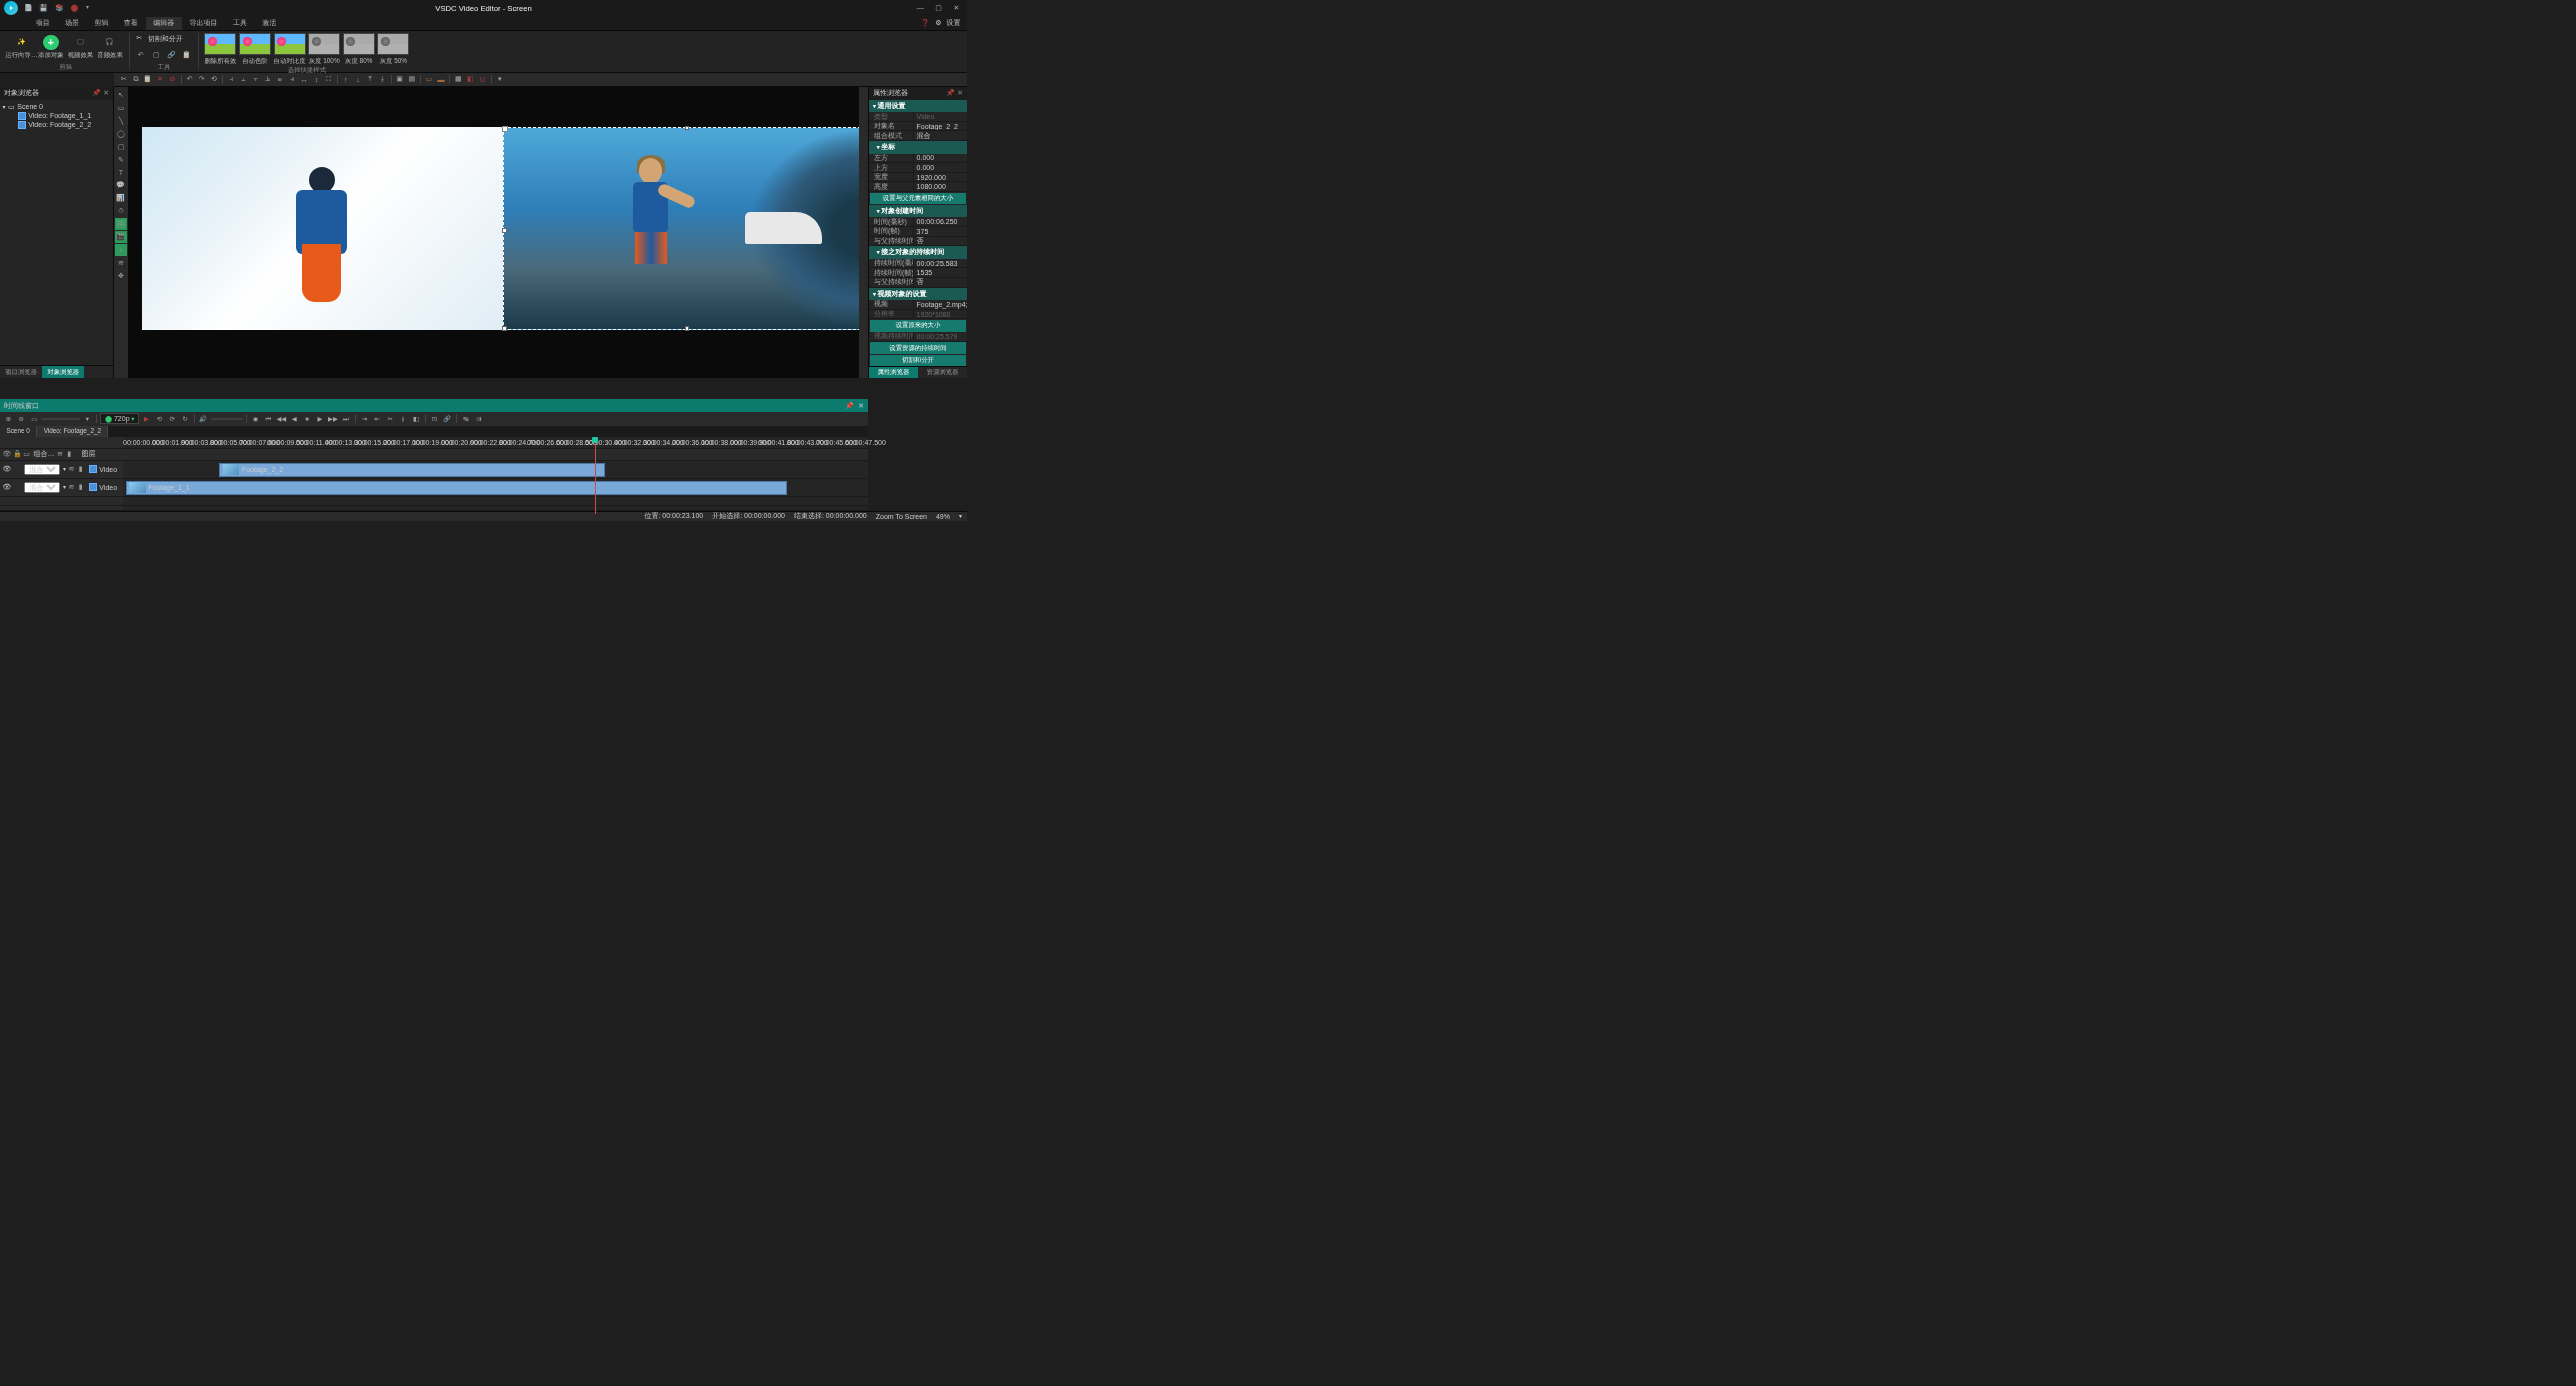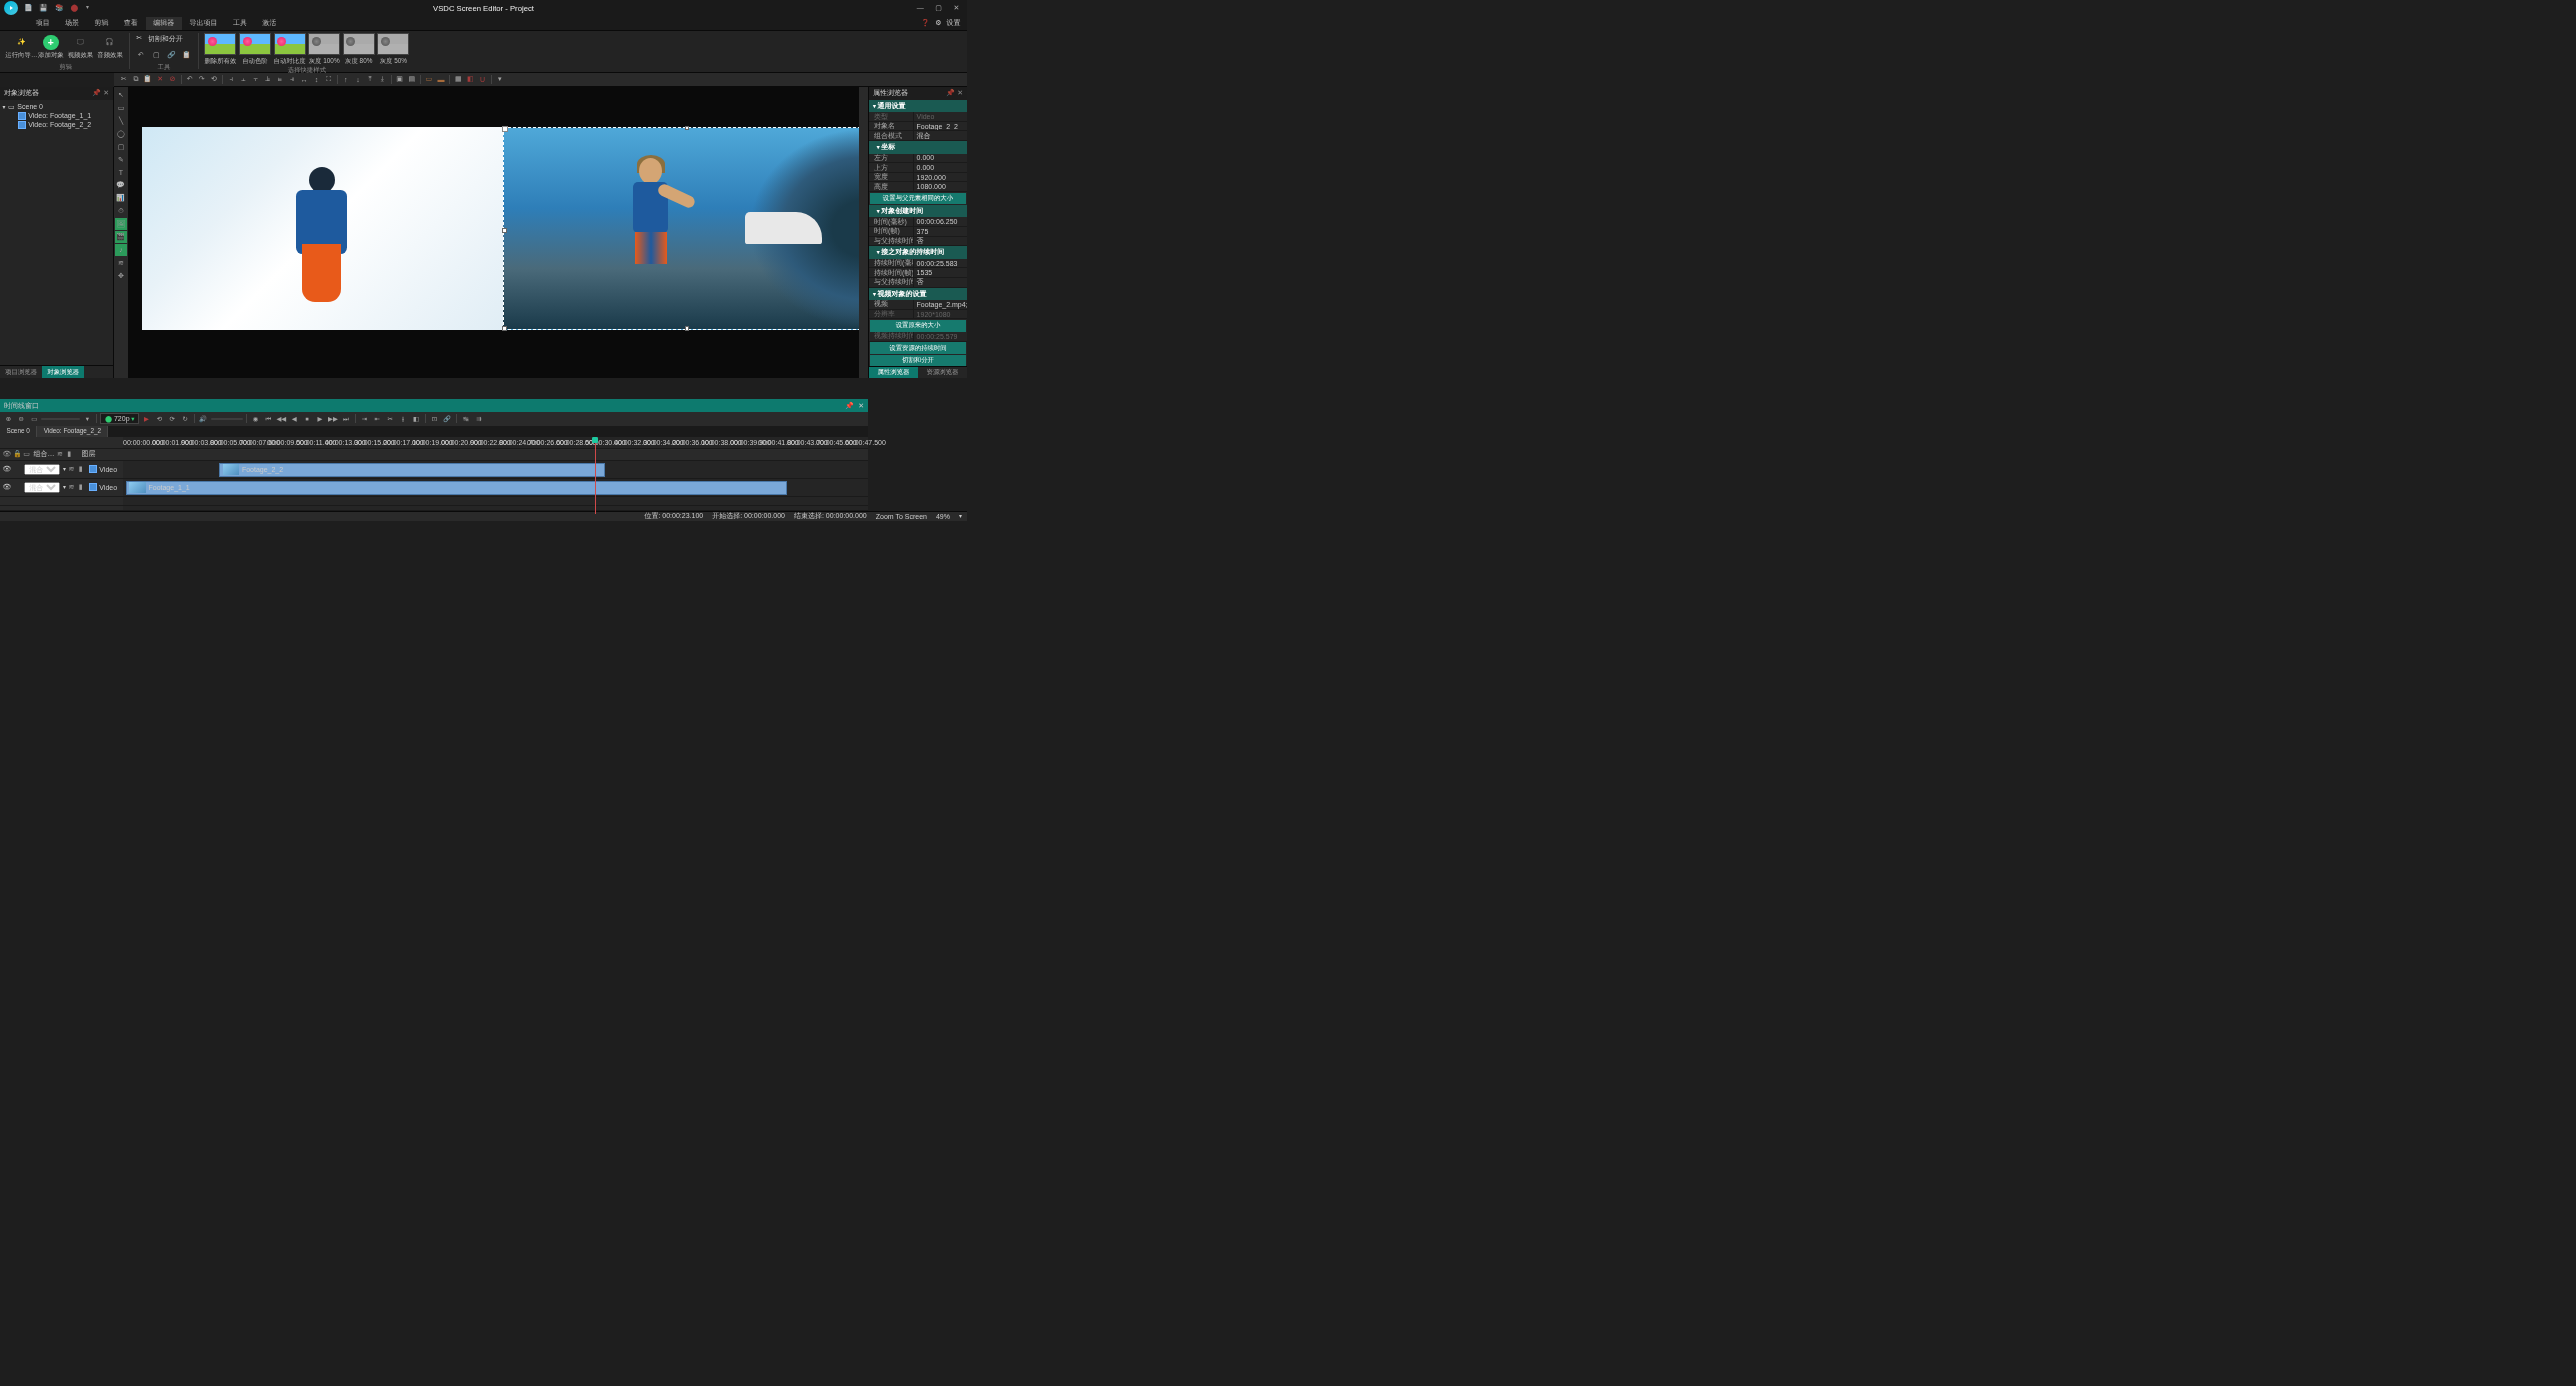--- a/index.html
+++ b/index.html
@@ -116,21 +116,21 @@
 
 <div class="titlebar">
   <div class="logo-circ"></div>
   <div class="qat">
     <span class="qat-btn">📄</span>
     <span class="qat-btn">💾</span>
     <span class="qat-btn">📚</span>
     <span class="qat-btn" style="color:#e04040">⬤</span>
     <span class="qat-btn" style="font-size:5.8px">▾</span>
   </div>
-  <div class="title-center">VSDC Screen Editor - Project</div>
+  <div class="title-center">VSDC Video Editor - Screen</div>
   <div class="winctrl">
     <span>—</span>
     <span>▢</span>
     <span>✕</span>
   </div>
 </div>
 
 <div class="menubar">
   <div class="menu-item">项目</div>
   <div class="menu-item">场景</div>

